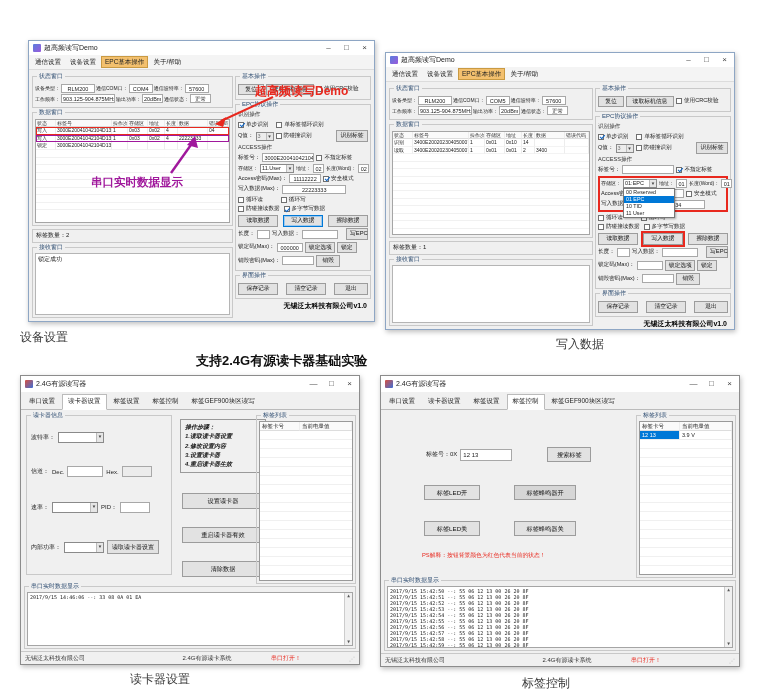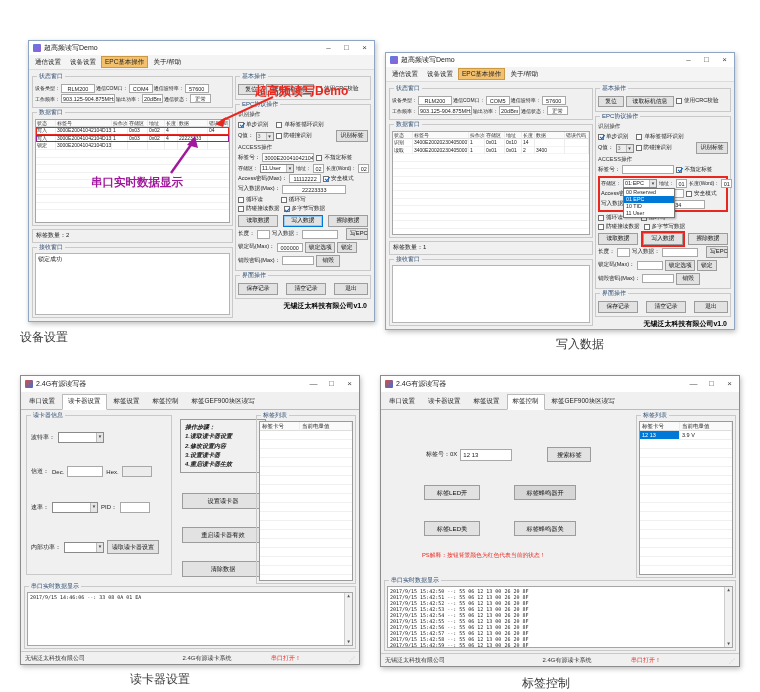--- a/index.html
+++ b/index.html
@@ -494,20 +494,21 @@
             <span class="btn" style="width:40px;">清空记录</span>
             <span class="btn" style="width:34px;">退出</span>
           </div>
         </div>
         <div class="ufoot">无锡泛太科技有限公司v1.0</div>
       </div>
     </div>
   </div>
   <div class="cap" style="left:556px;top:336px;">写入数据</div>
 
+  <div class="h1" style="left:196px;top:352px;">支持2.4G有源读卡器基础实验</div>
 
   <div class="win rf" style="left:20px;top:375px;width:340px;height:290px;">
     <div class="tbar" style="height:16px;">
       <span class="appico r"></span>
       <span class="ttl">2.4G有源读写器</span>
       <span class="wbtn">—</span>
       <span class="wbtn">□</span>
       <span class="wbtn">×</span>
     </div>
     <div class="tabs">

